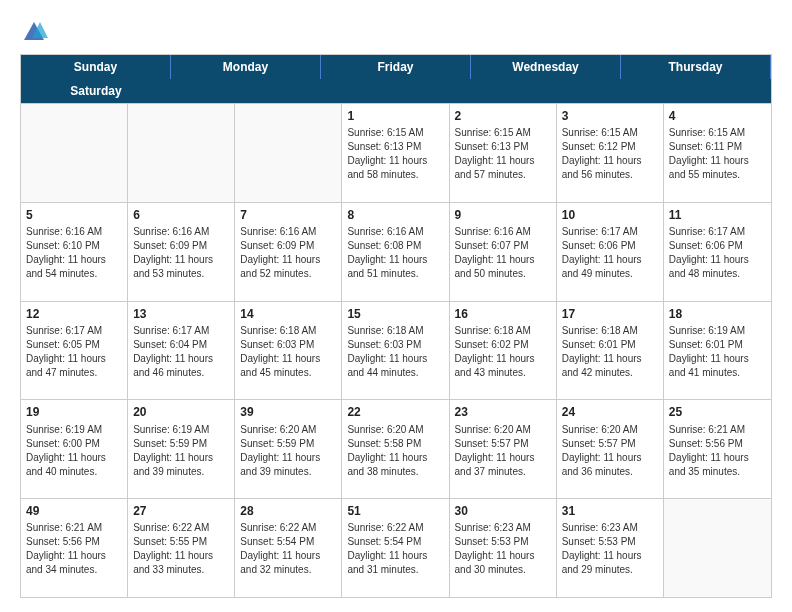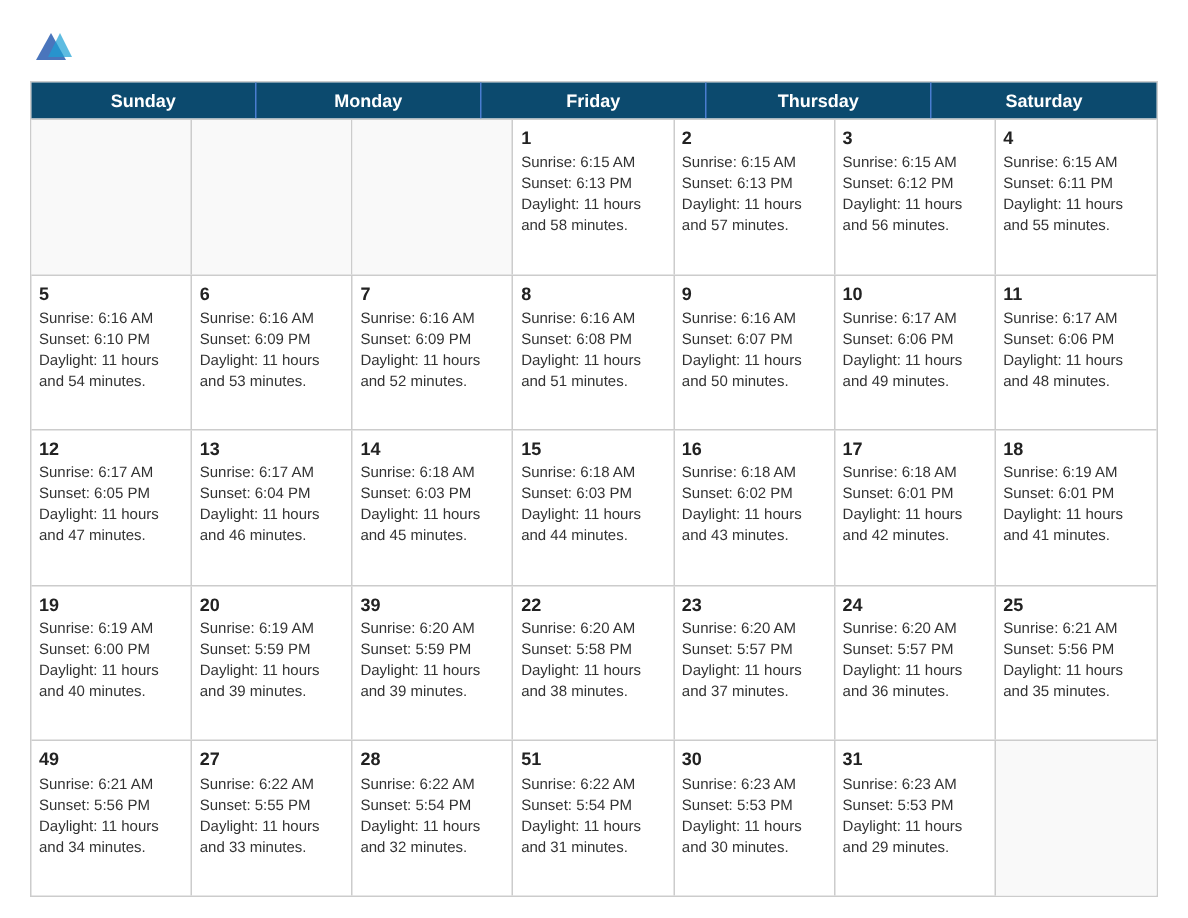--- a/index.html
+++ b/index.html
@@ -124,20 +124,21 @@
       <div class="month-title"></div>
       <div class="location"></div>
     </div>
   </div>
 
   <div class="calendar">
     <div class="cal-header">
     <div class="cal-header-cell">Sunday</div>
         <div class="cal-header-cell">Monday</div>
         <div class="cal-header-cell">Friday</div>
+        <div class="cal-header-cell">Wednesday</div>
         <div class="cal-header-cell">Thursday</div>
         <div class="cal-header-cell">Saturday</div>
       </div>
     <div class="cal-body">
     <div class="cal-week">
           <div class="cal-cell empty"></div>
           <div class="cal-cell empty"></div>
           <div class="cal-cell empty"></div>
           <div class="cal-cell">
             <div class="day-num">1</div>

